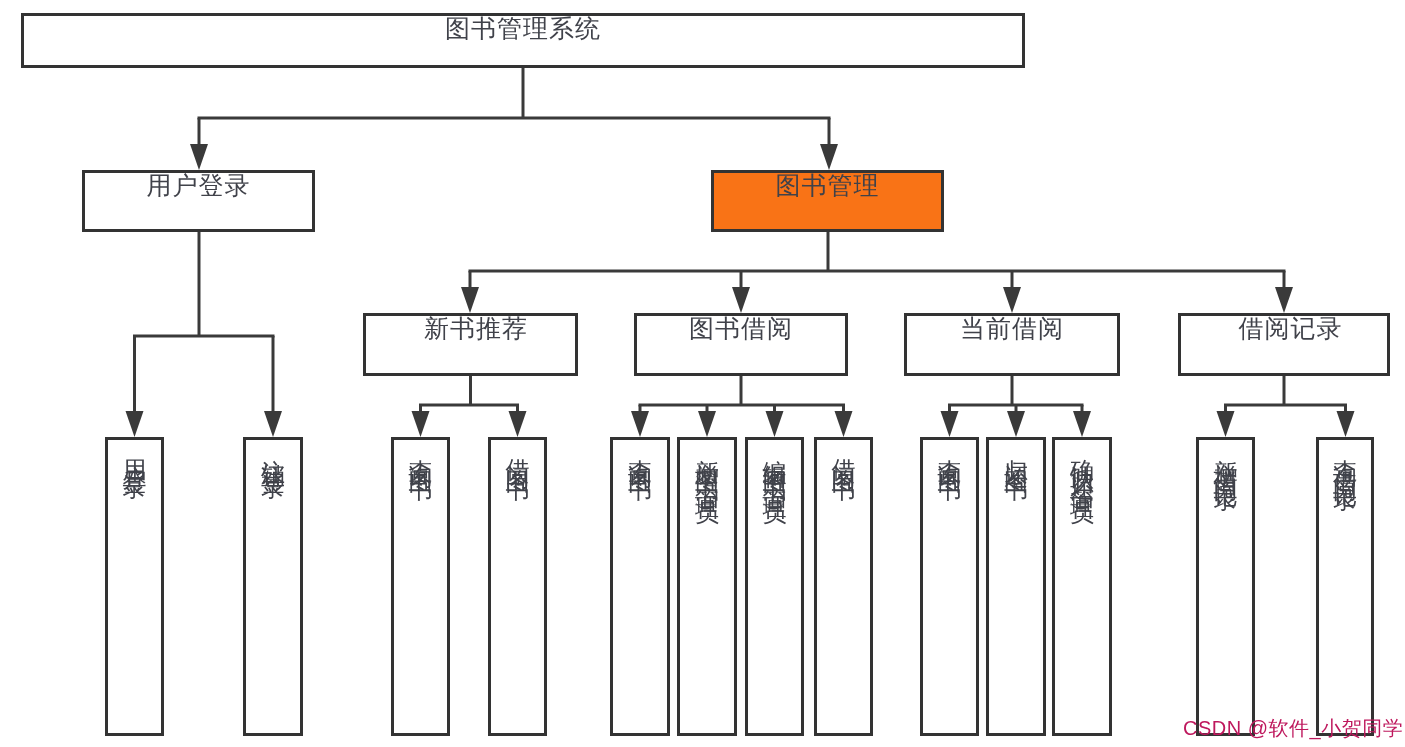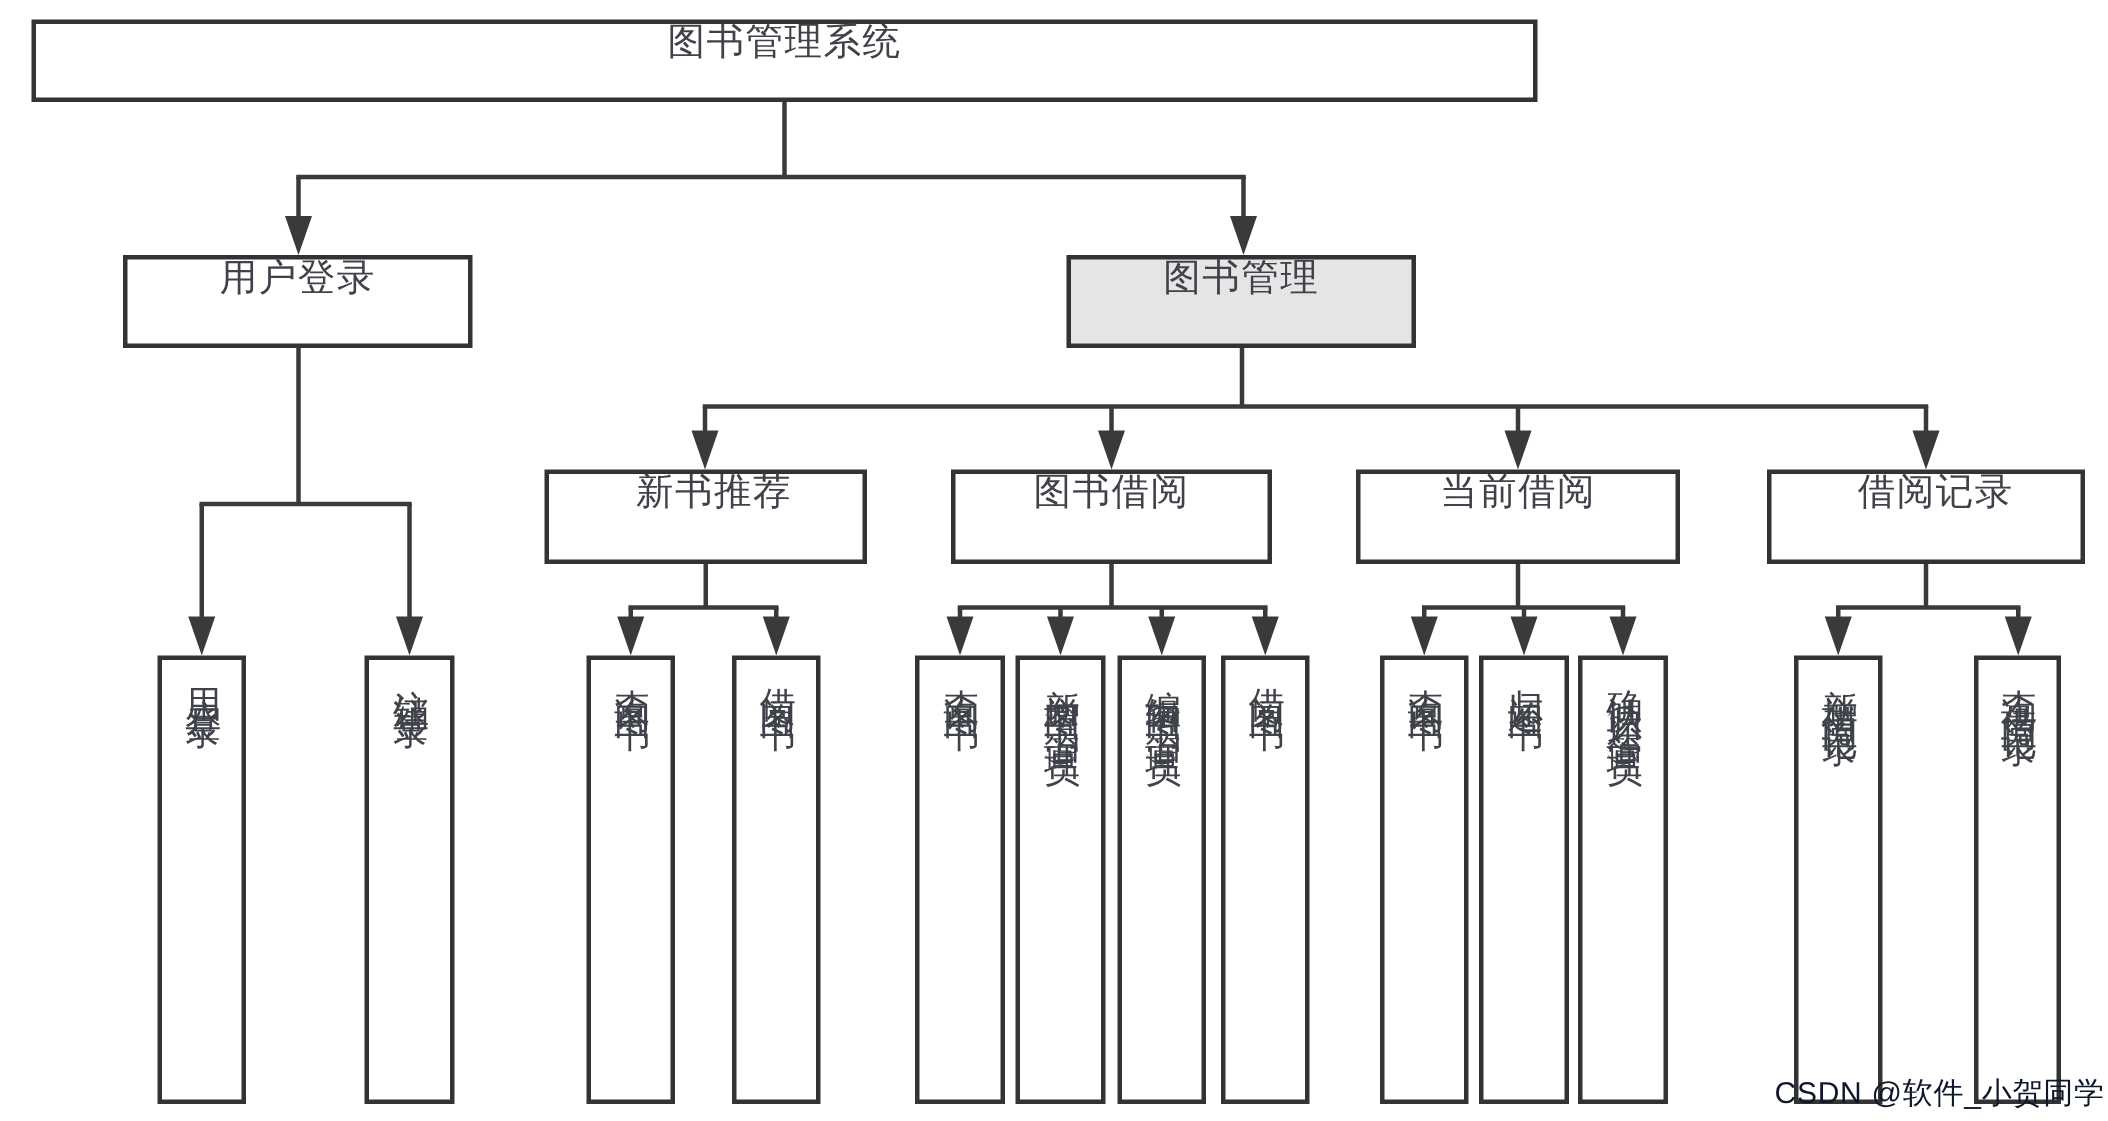--- a/index.html
+++ b/index.html
@@ -108,21 +108,21 @@
       <line x1="1345.5" y1="405" x2="1345.5" y2="415" stroke="#3a3a3a" stroke-width="3"></line>
       <polygon points="1336.5,411 1354.5,411 1345.5,437" fill="#3a3a3a"></polygon>
     </svg>
 
   <div class="node h" style="left: 21px; top: 13px; width: 1004px; height: 55px; border-color: rgb(51, 51, 51); background: rgb(255, 255, 255);">
       <span class="label">图书管理系统</span>
     </div>
     <div class="node h" style="left: 82px; top: 170px; width: 233px; height: 62px; border-color: rgb(51, 51, 51); background: rgb(255, 255, 255);">
       <span class="label">用户登录</span>
     </div>
-    <div class="node h" style="left: 711px; top: 170px; width: 233px; height: 62px; border-color: rgb(51, 51, 51); background: #e5e5e5;">
+    <div class="node h" style="left: 711px; top: 170px; width: 233px; height: 62px; border-color: rgb(51, 51, 51); background: #f97316;">
       <span class="label">图书管理</span>
     </div>
     <div class="node h" style="left: 363px; top: 313px; width: 215px; height: 63px; border-color: rgb(51, 51, 51); background: rgb(255, 255, 255); padding-left: 11px;">
       <span class="label">新书推荐</span>
     </div>
     <div class="node h" style="left: 904px; top: 313px; width: 216px; height: 63px; border-color: rgb(51, 51, 51); background: rgb(255, 255, 255);">
       <span class="label">当前借阅</span>
     </div>
     <div class="node h" style="left: 634px; top: 313px; width: 214px; height: 63px; border-color: rgb(51, 51, 51); background: rgb(255, 255, 255);">
       <span class="label">图书借阅</span>
@@ -162,14 +162,14 @@
     </div>
     <div class="node v" style="left: 1052px; top: 437px; width: 60px; height: 299px; border-color: rgb(51, 51, 51); background: rgb(255, 255, 255);">
       <span class="label">确认归还（管理员）</span>
     </div>
     <div class="node v" style="left: 1196px; top: 437px; width: 59px; height: 299px; border-color: rgb(51, 51, 51); background: rgb(255, 255, 255);">
       <span class="label">新增借阅记录</span>
     </div>
     <div class="node v" style="left: 1316px; top: 437px; width: 58px; height: 299px; border-color: rgb(51, 51, 51); background: rgb(255, 255, 255);">
       <span class="label">查询借阅记录</span>
     </div>
-    <div class="watermark" style="color: #0f172a;">CSDN @软件_小贺同学</div>
+    <div class="watermark" style="color: #be185d;">CSDN @软件_小贺同学</div>
 </div>
 
 </body></html>

